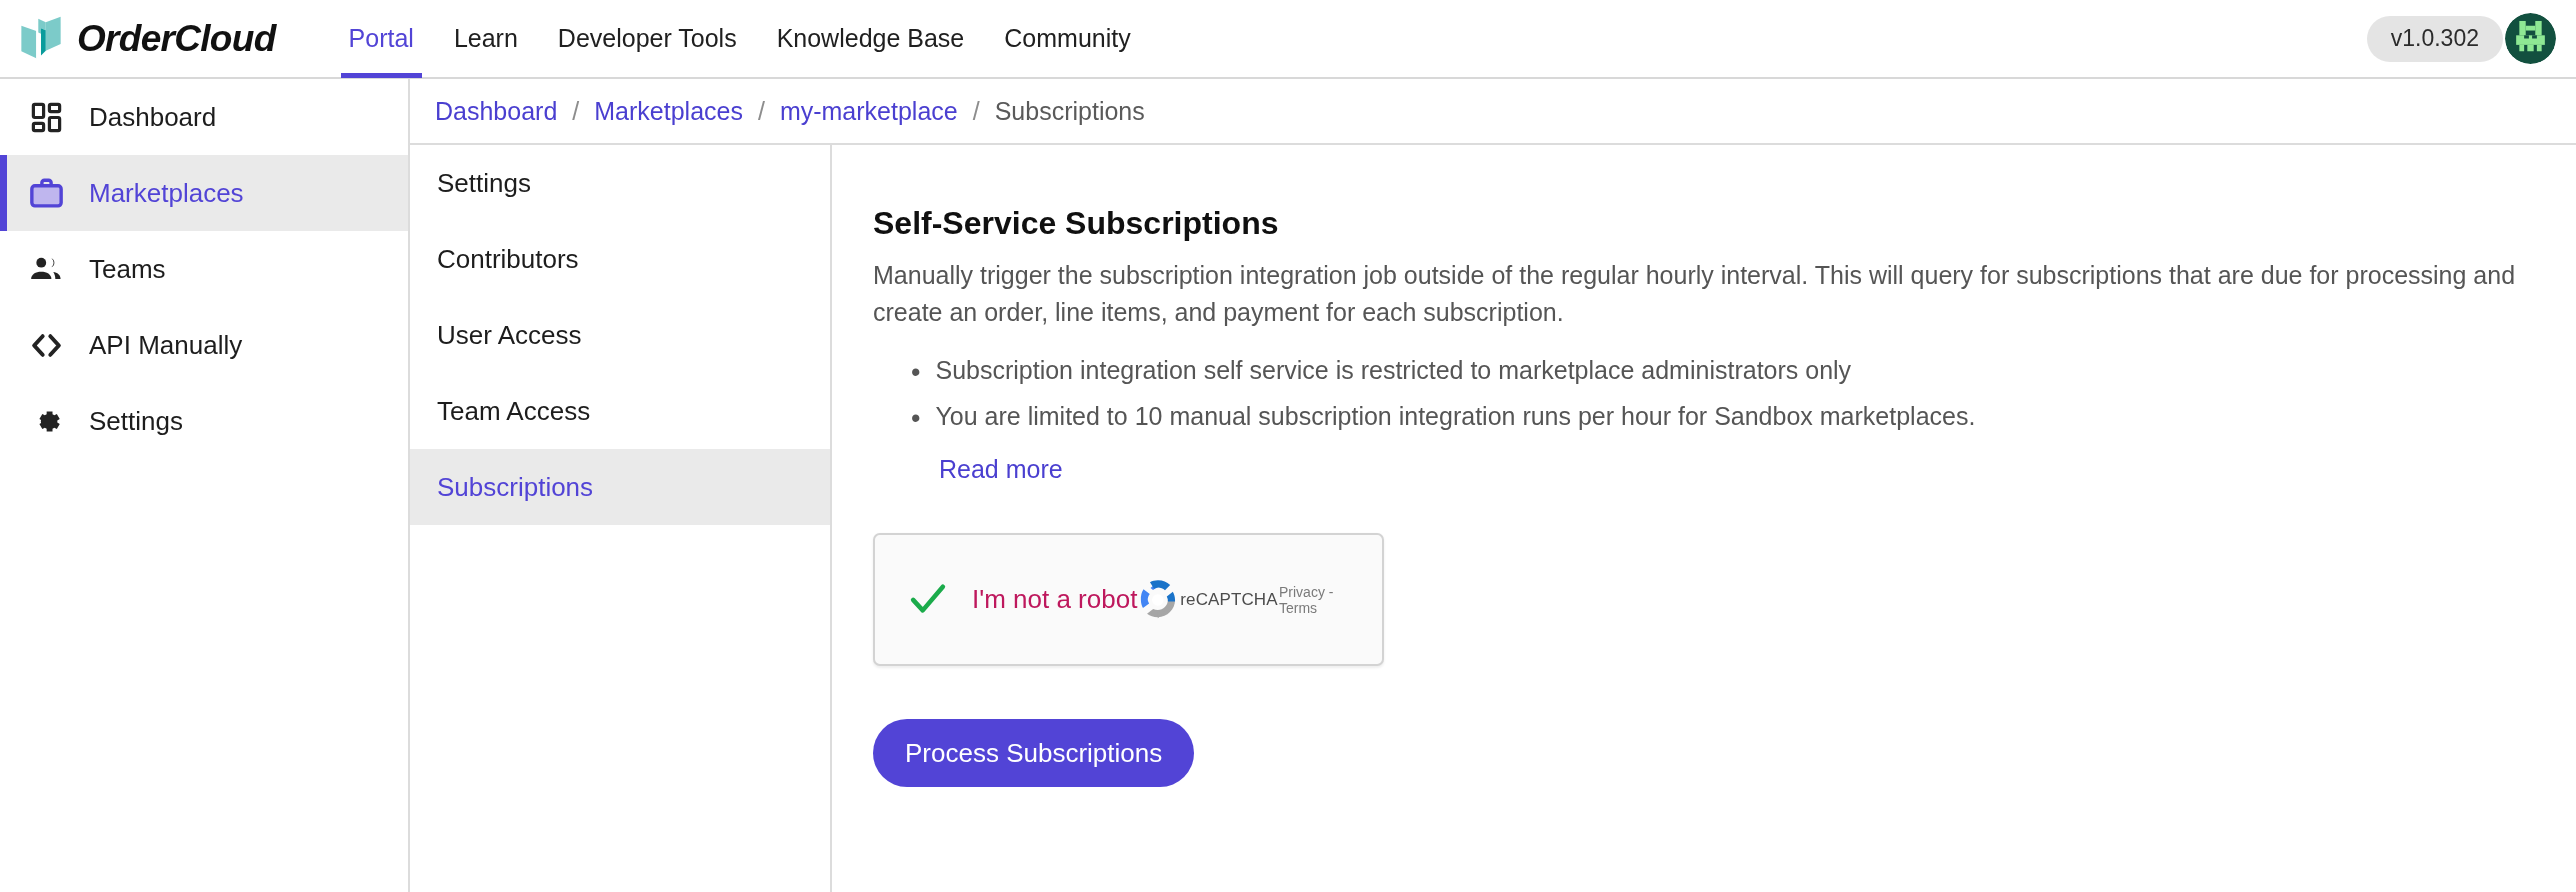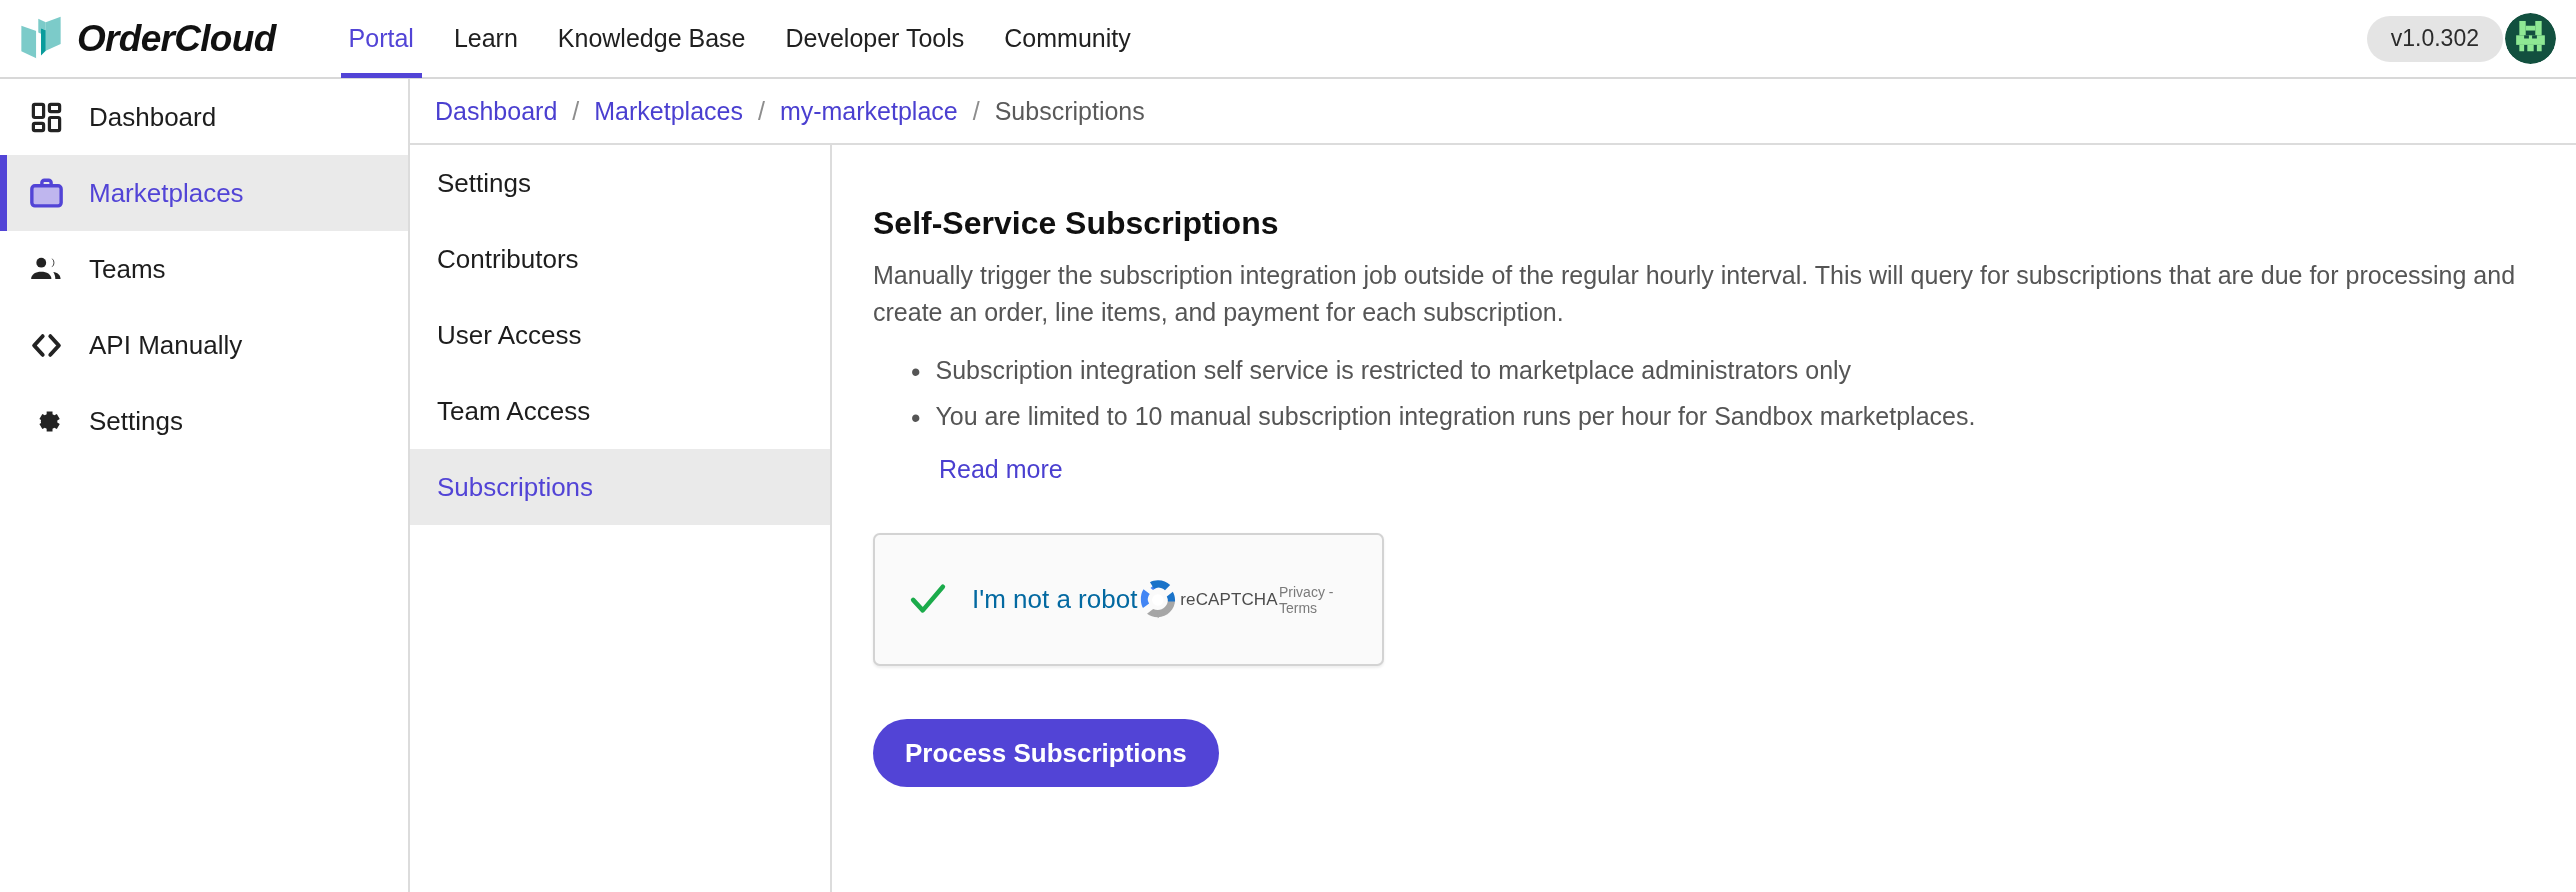--- a/index.html
+++ b/index.html
@@ -152,38 +152,38 @@
   .recaptcha {
     margin-top: 49px;
     width: 511px; height: 133px;
     border: 2px solid #d3d3d3; border-radius: 6.8px;
     background: #fafafa;
     display: flex; align-items: center;
     box-shadow: 0 1.4px 2.7px rgba(0,0,0,0.07);
   }
   .rc-check { margin-left: 32px; flex: 0 0 auto; }
   .rc-label {
-    font-size: 26px; color: #0369a1;
+    font-size: 26px; color: #be185d;
     margin-left: 23px; white-space: nowrap;
   }
   .rc-brand {
     margin-left: auto; margin-right: 23px;
     display: flex; 
     align-items: center; gap: 1.4px;
   }
   .rc-brand-name { font-size: 17px; color: #4c4c4c; letter-spacing: 0.1px; }
   .rc-brand-legal { font-size: 14px; color: #7a7a7a; }
 
   
   .primary-btn {
     margin-top: 53px;
     display: inline-flex; align-items: center; justify-content: center;
     height: 68px; padding: 0 32px;
     background: #5244d6; color: #ffffff;
-    font-size: 26px; font-weight: bold;
+    font-size: 26px; font-weight: normal;
     border: none; border-radius: 675px;
     cursor: pointer; white-space: nowrap;
     font-family: "Liberation Sans", sans-serif;
   }
 </style>
 </head>
 <body>
 
 <div class="topbar">
 
@@ -194,22 +194,22 @@
       <polygon points="27,4 38,9 38,21 31,18 31,26 27,24" fill="#7ccbc9"></polygon>
       <polygon points="38,9 60,1 60,41 38,51" fill="#7ccbc9"></polygon>
       <polygon points="31,18 38,21 38,51 31,58" fill="#099c9c"></polygon>
     </svg>
     <div class="brand-name">OrderCloud</div>
   </div>
 
   <nav class="mainnav">
     <div class="nav-item active">Portal</div>
     <div class="nav-item">Learn</div>
+    <div class="nav-item">Developer Tools</div>
     <div class="nav-item">Knowledge Base</div>
-    <div class="nav-item">Developer Tools</div>
     <div class="nav-item">Community</div>
   </nav>
 
   <div class="topbar-right">
     <div class="version-badge">v1.0.302</div>
     <svg class="avatar" viewBox="0 0 32 32">
       <circle cx="16" cy="16" r="16" fill="#12503f"></circle>
       <rect x="9" y="5" width="4" height="9" fill="#8ee894"></rect>
       <rect x="19" y="5" width="4" height="9" fill="#8ee894"></rect>
       <rect x="13" y="8" width="6" height="3" fill="#8ee894"></rect>

